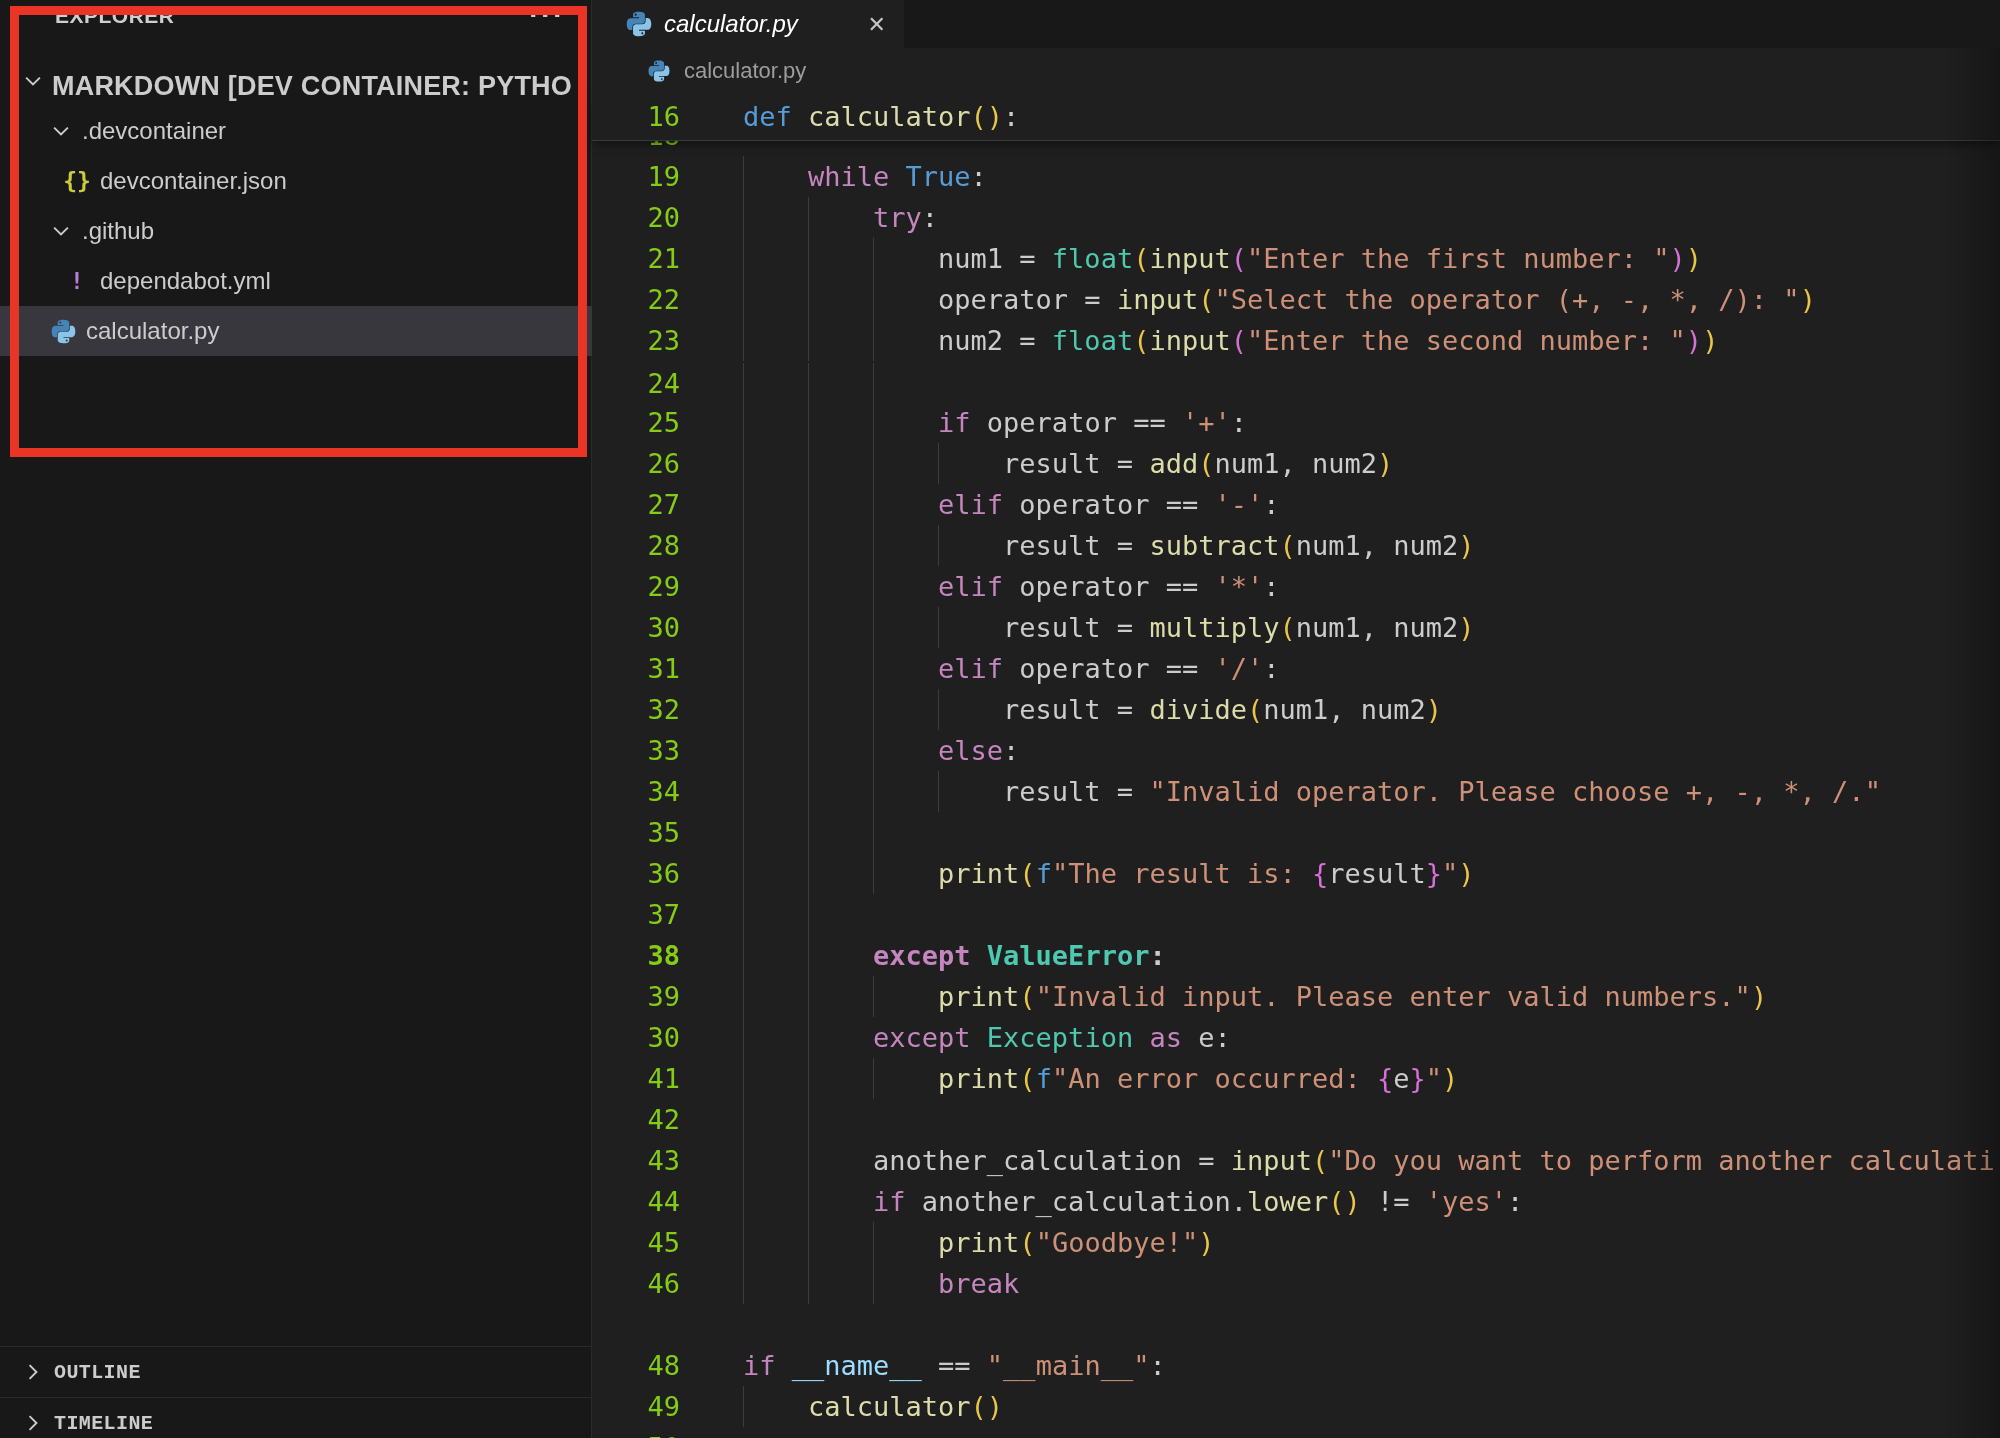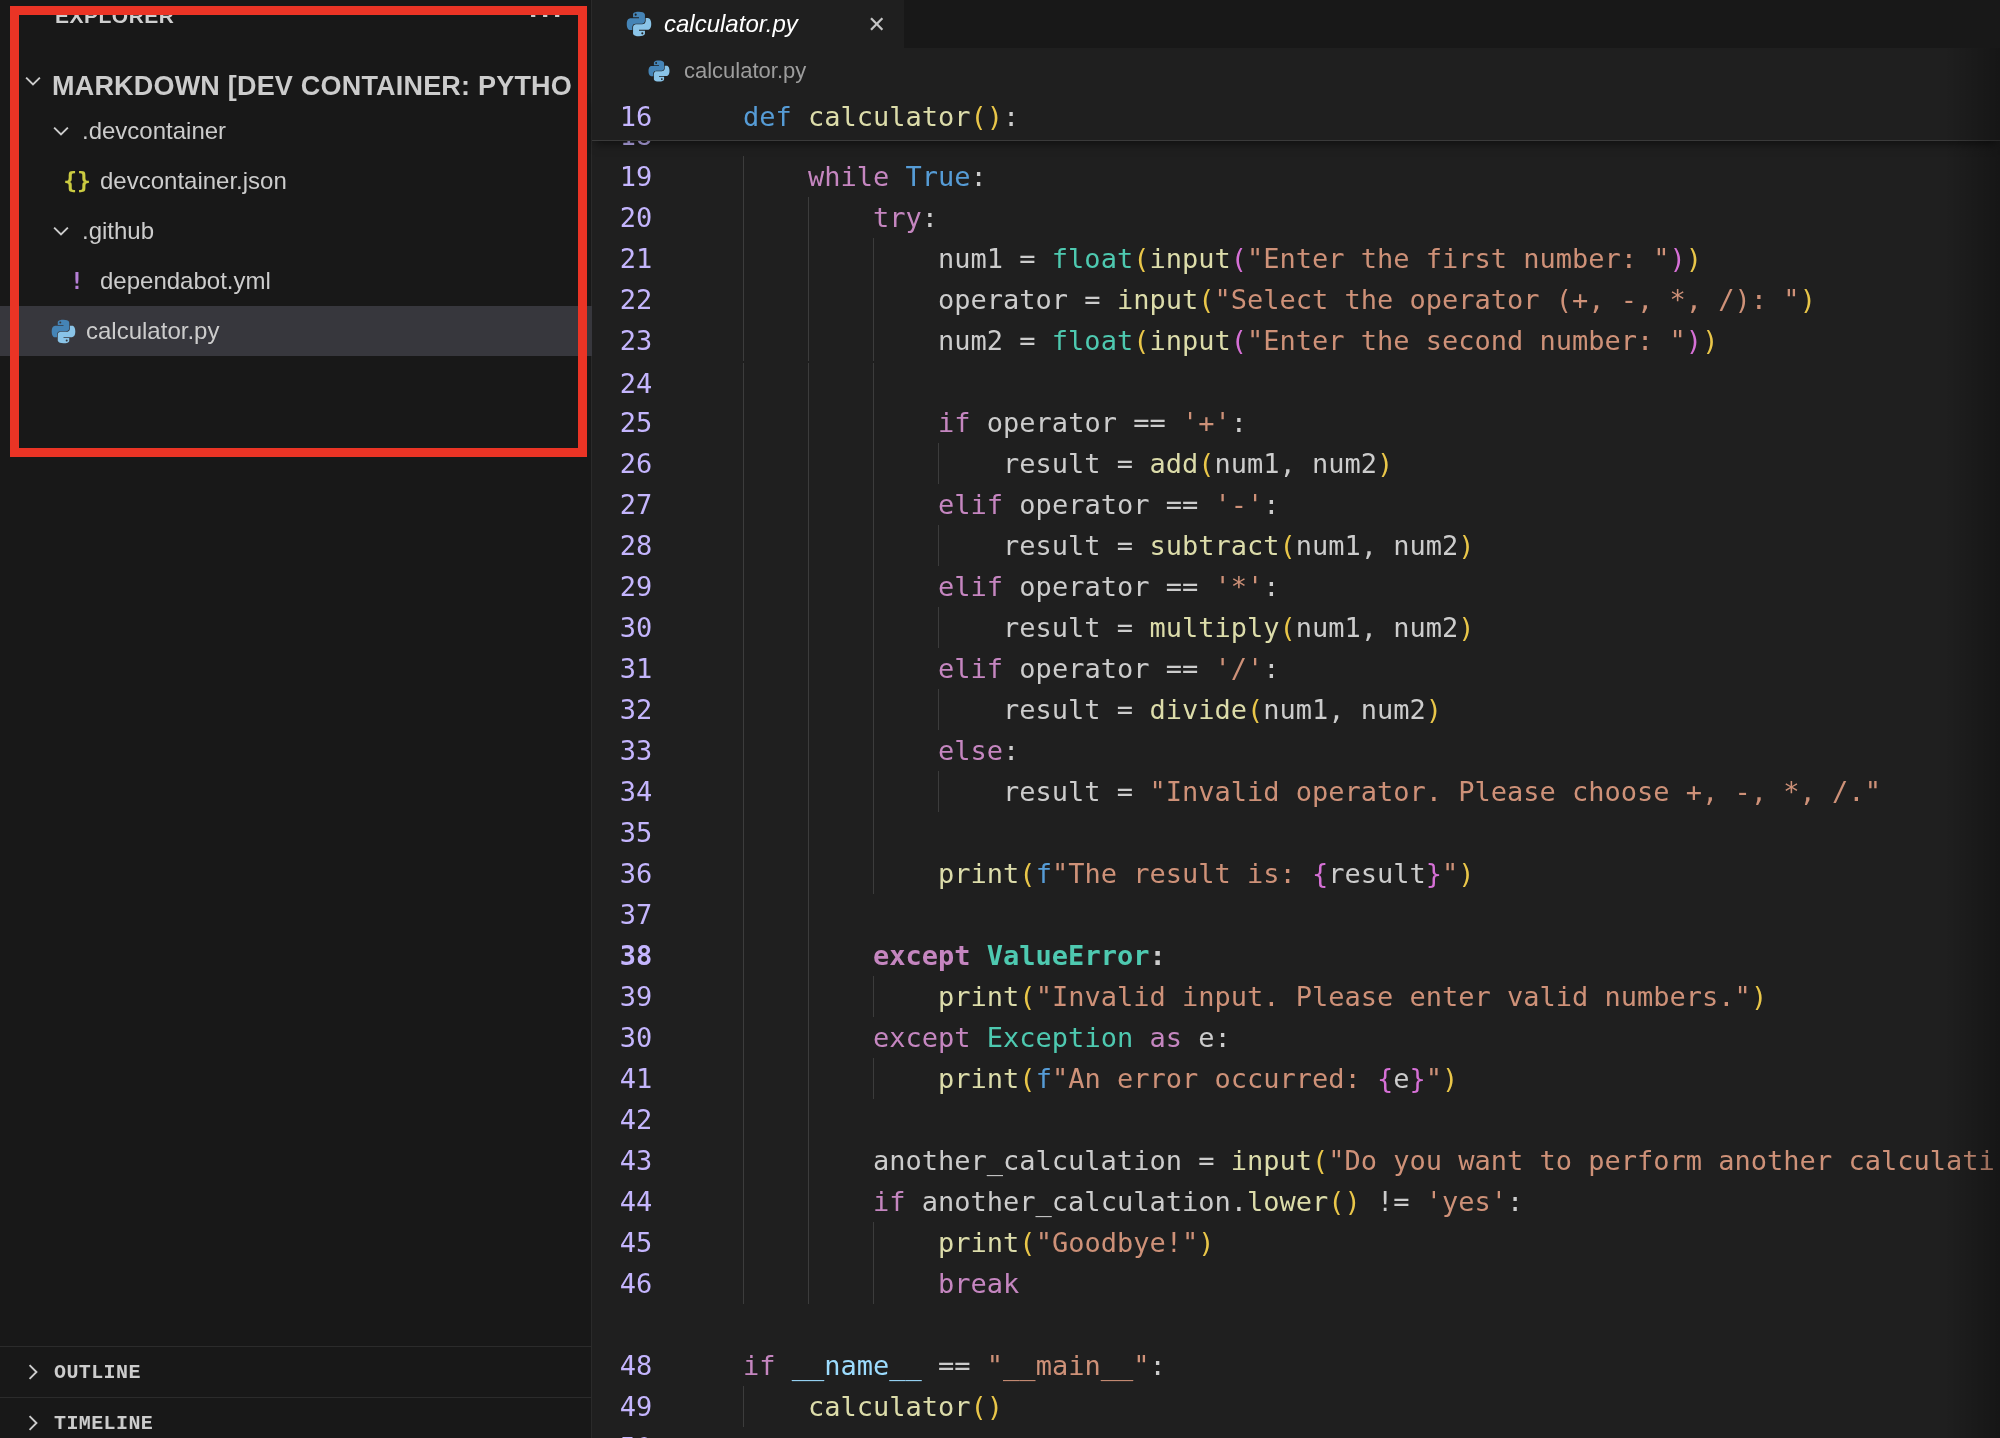--- a/index.html
+++ b/index.html
@@ -30,21 +30,21 @@
   .tab{position:absolute;left:0;top:0;width:312px;height:48px;background:#1f1f1f;display:flex;align-items:center;cursor:pointer;}
   .tab .picon{margin-left:32px;}
   .tab-label{margin-left:10px;font-size:24px;font-style:italic;color:#ffffff;}
   .tab-close{margin-left:auto;margin-right:18px;font-size:22px;color:#c5c5c5;cursor:pointer;font-family:"DejaVu Sans",sans-serif;}
   .breadcrumb{position:absolute;left:0;top:48px;width:100%;height:46px;background:#1f1f1f;display:flex;align-items:center;}
   .breadcrumb .picon{margin-left:52px;}
   .crumb-label{margin-left:10px;font-size:22px;color:#9d9d9d;cursor:pointer;}
   .code-layer{position:absolute;left:0;top:0;width:100%;height:1438px;
               font-family:"DejaVu Sans Mono",monospace;font-size:27px;}
   .line{position:absolute;left:0;right:0;height:41px;line-height:41px;}
-  .ln{position:absolute;left:0;width:88px;text-align:center;color:#c4b5fd;}
+  .ln{position:absolute;left:0;width:88px;text-align:right;color:#84cc16;}
   .txt{position:absolute;left:151px;white-space:pre;color:#cccccc;}
   .guide{position:absolute;top:0;bottom:0;width:1px;background:#3c3c3c;}
   .sticky{position:absolute;left:0;top:94px;width:100%;height:46px;background:#1f1f1f;z-index:6;
           border-bottom:1px solid #3a3a3a;box-shadow:0 6px 9px -3px rgba(0,0,0,.5);
           font-family:"DejaVu Sans Mono",monospace;font-size:27px;line-height:46px;cursor:pointer;}
   .sticky .ln{line-height:46px;}
   .tabbar,.breadcrumb{z-index:7;}
   .scroll-shade{position:absolute;right:0;top:48px;width:56px;bottom:0;
                 background:linear-gradient(to right,rgba(0,0,0,0),rgba(0,0,0,.30));z-index:8;}
   

